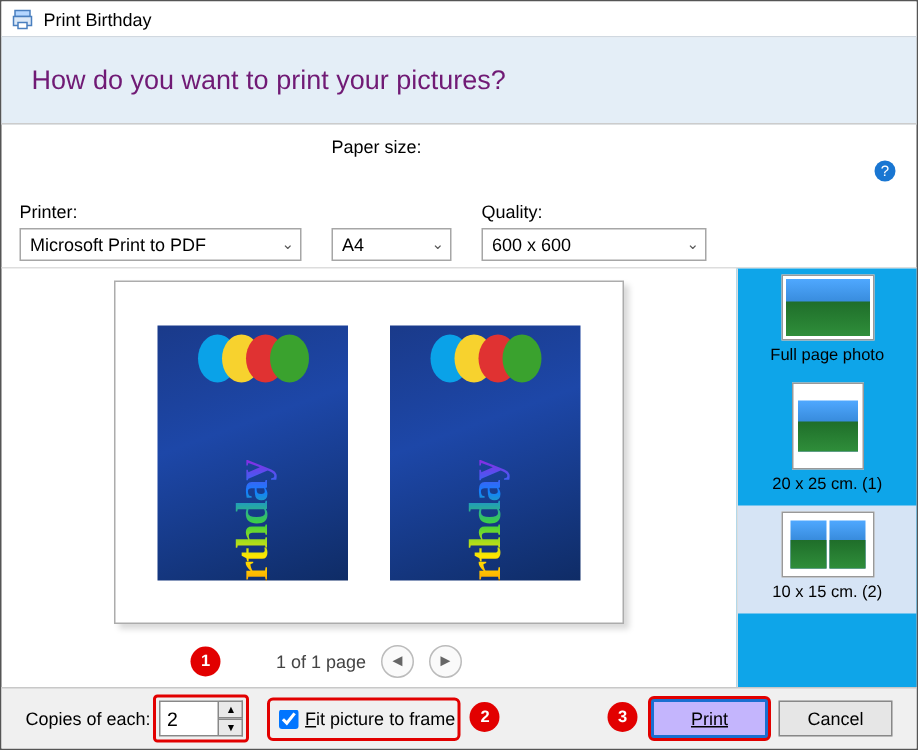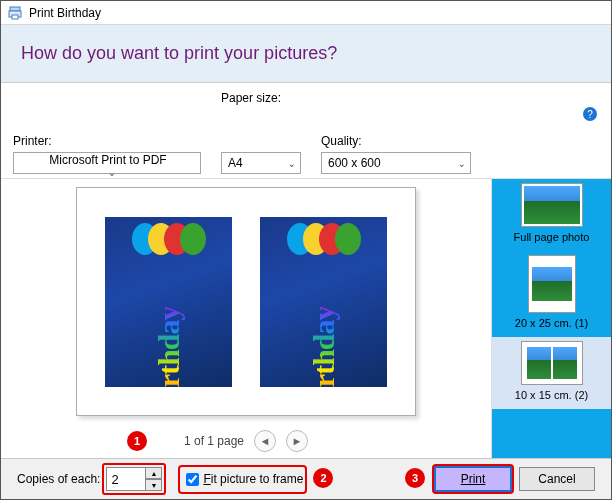--- a/index.html
+++ b/index.html
@@ -52,21 +52,21 @@
     height: 22px;
     border: 1px solid #a6a6a6;
     background: #fff;
     display: flex;
     align-items: center;
     justify-content: space-between;
     padding: 0 4px 0 6px;
     font-size: 12px;
   }
   .combo .chev { font-size: 10px; color: #555; margin-left: 8px; }
-  #printer-combo { width: 188px; flex-direction: column; }
+  #printer-combo { width: 188px; }
   #paper-combo { width: 80px; margin-top: 43px; }
   #quality-combo { width: 150px; }
   .help-icon {
     position: absolute;
     right: 14px; top: 24px;
     width: 14px; height: 14px;
     border-radius: 50%;
     background: #1976d2;
     color: #fff;
     font-size: 10px;

